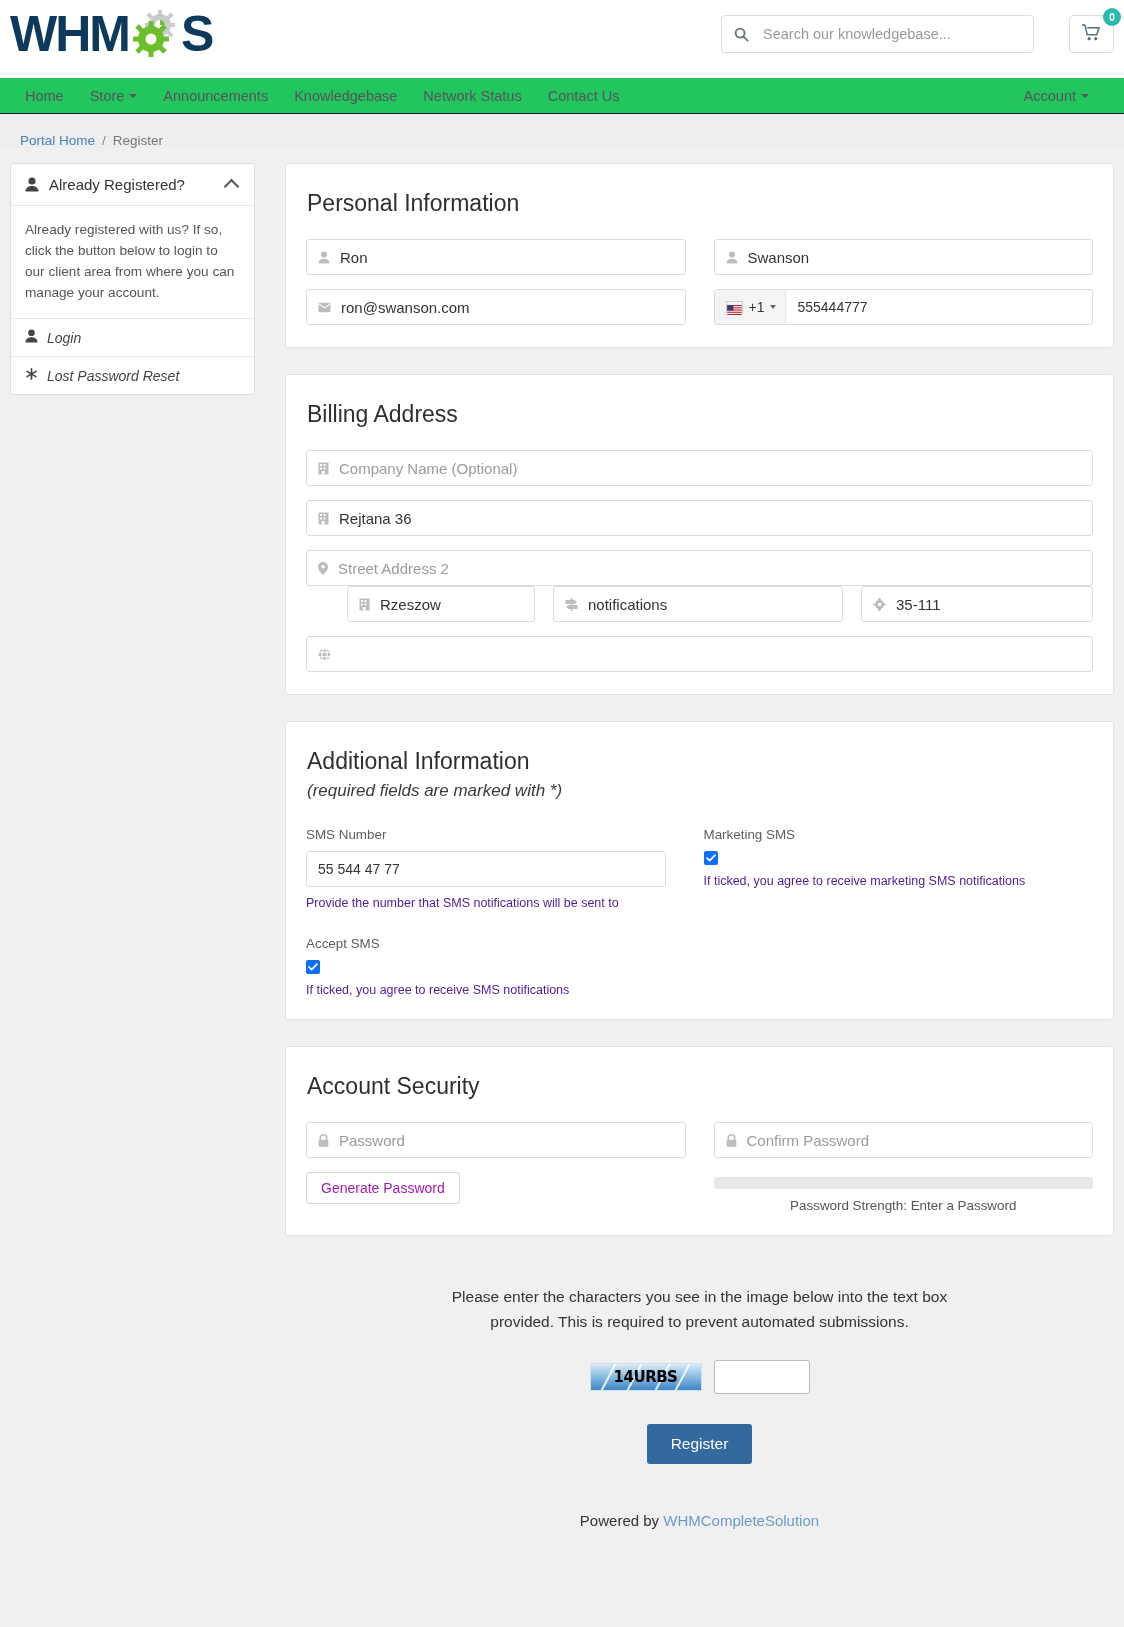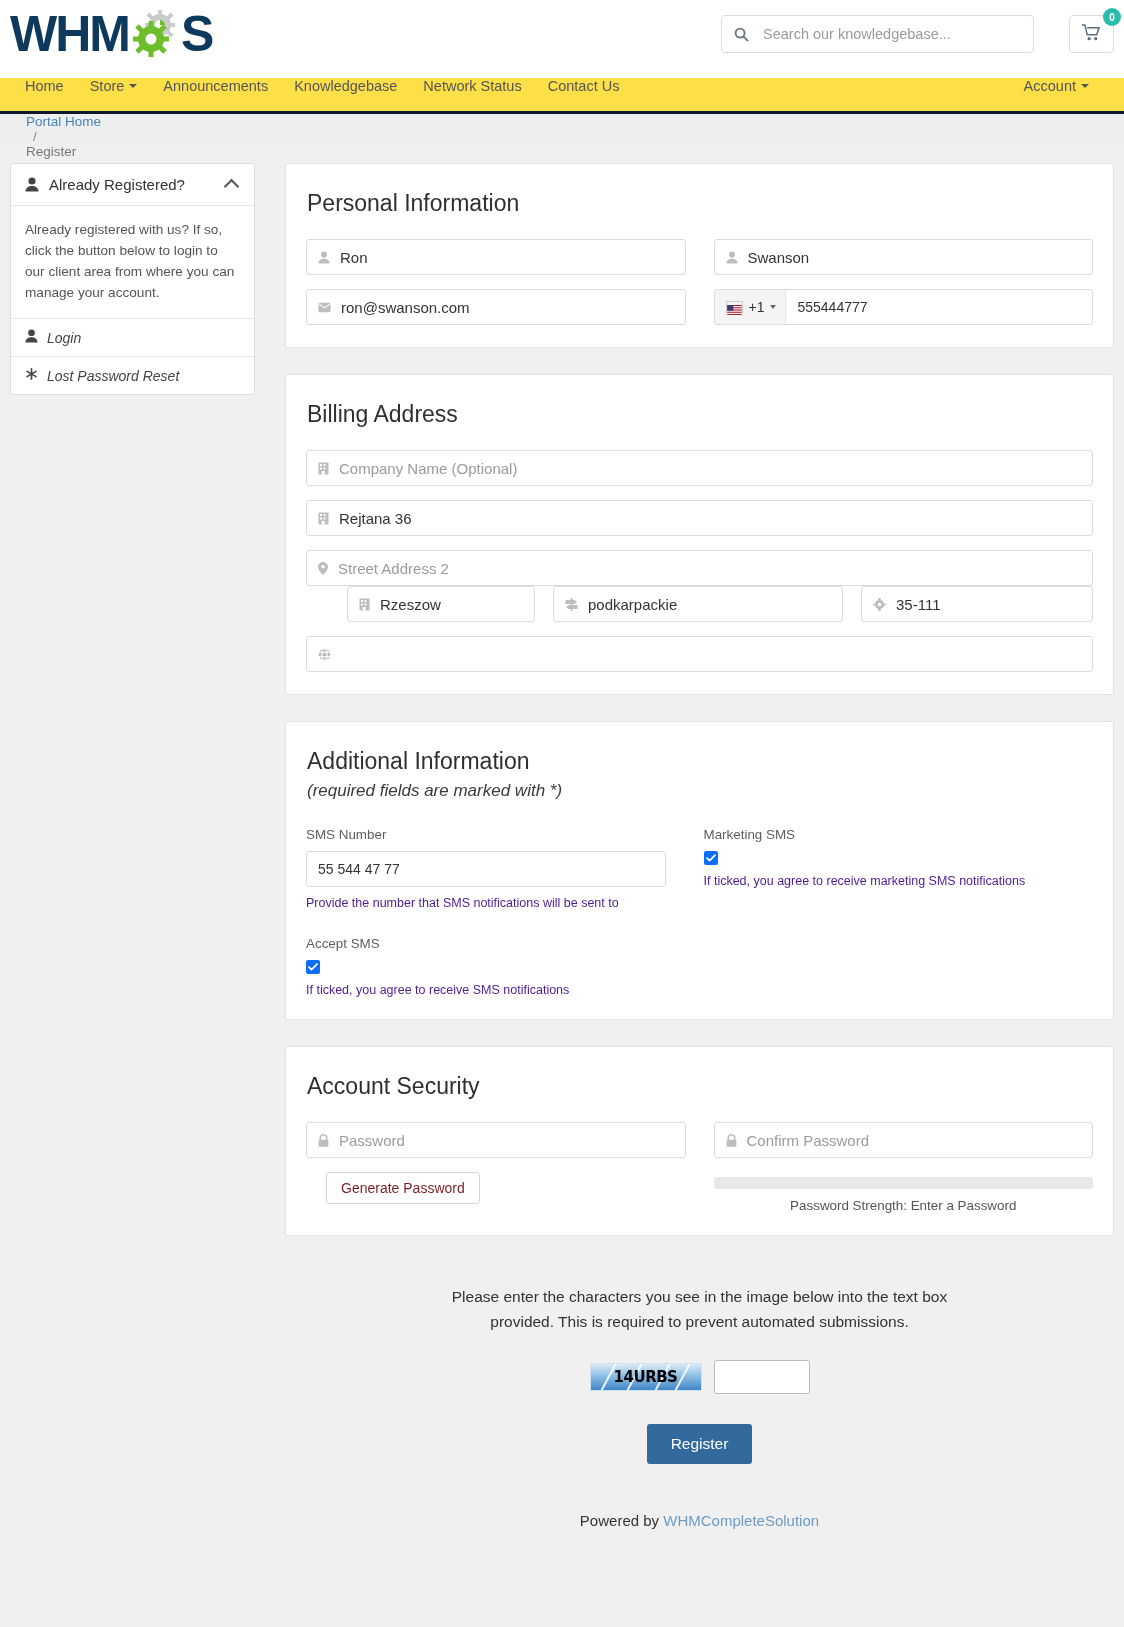--- a/index.html
+++ b/index.html
@@ -52,44 +52,44 @@
   .cart-badge {
     position:absolute; top:-8px; right:-8px;
     background:#2bbbad; color:#fff;
     border-radius:50%; width:18px; height:18px;
     font-size:10px; font-weight:bold;
     display:flex; align-items:center; justify-content:center;
   }
 
   
   .navbar {
-    background:#fde047; height:36px;
-    border-bottom:3px solid #0f172a;
-    display:flex; align-items:flex-start;
+    background:#22c55e; height:36px;
+    border-bottom:1px solid #0f172a;
+    display:flex; align-items:center;
     padding:0 12px; position:relative;
   }
   .nav-item {
     color:#555; font-size:14.5px;
     padding:0 13px; cursor:pointer;
     display:flex; align-items:center; gap:5px;
     white-space:nowrap;
   }
   .nav-right { position:absolute; right:22px; display:flex; align-items:center; }
   .caret {
     display:inline-block; width:0; height:0;
     border-left:4px solid transparent;
     border-right:4px solid transparent;
     border-top:4px solid #555;
   }
 
   
   .breadcrumb {
     background:#eceef0; height:34px;
-    display:flex; align-items:flex-start;
-    padding:0 26px; font-size:13.5px;flex-direction:column;
+    display:flex; align-items:flex-end;
+    padding:0 20px; font-size:13.5px;
   }
   .bc-link { color:#4a83b4; cursor:pointer; }
   .bc-sep { color:#888; margin:0 7px; }
   .bc-cur { color:#777; }
 
   
   .container { display:flex; padding:15px 10px 0 10px; gap:0; }
   .sidebar { width:245px; flex:0 0 245px; }
   .content { flex:1; margin-left:30px; }
 
@@ -199,22 +199,22 @@
     cursor:pointer;
   }
   .cbx svg { display:block; }
   .mt-block { margin-top:26px; }
 
   
   .btn-generate {
     display:inline-flex; align-items:center; justify-content:center;
     height:32px; padding:0 14px;
     border:1px solid #d4d4d4; border-radius:3px;
-    background:#fff; color:#7f1d1d; font-size:14px;
-    font-family:"Liberation Sans", sans-serif; cursor:pointer;margin-left:20px;
+    background:#fff; color:#a21caf; font-size:14px;
+    font-family:"Liberation Sans", sans-serif; cursor:pointer;
   }
   .pw-bar {
     height:12px; background:#e6e8ea; border-radius:3px;
     width:100%; margin-top:5px;
   }
   .pw-label {
     text-align:center; font-size:13.4px;
     color:#555; margin-top:9px;
   }
 
@@ -523,21 +523,21 @@
         </div>
         <div class="t2">
           <div class="field">
             <span class="fi">
               <svg width="13" height="13" viewBox="0 0 13 13" fill="#bdbdbd">
                 <rect x="5.7" y="0" width="1.6" height="13"></rect>
                 <path d="M0.5 2h9l2.5 2-2.5 2h-9z"></path>
                 <path d="M12.5 7h-9L1 9l2.5 2h9z"></path>
               </svg>
             </span>
-            <span class="ftext">podkarpackie</span>
+            <span class="ftext">notifications</span>
           </div>
         </div>
         <div class="t3">
           <div class="field">
             <span class="fi">
               <svg width="13" height="13" viewBox="0 0 13 13" fill="#bdbdbd">
                 <circle cx="6.5" cy="6.5" r="4.6"></circle>
                 <g>
                     <rect x="5.7" y="0" width="1.6" height="3"></rect>
                     <rect x="5.7" y="10" width="1.6" height="3"></rect>

